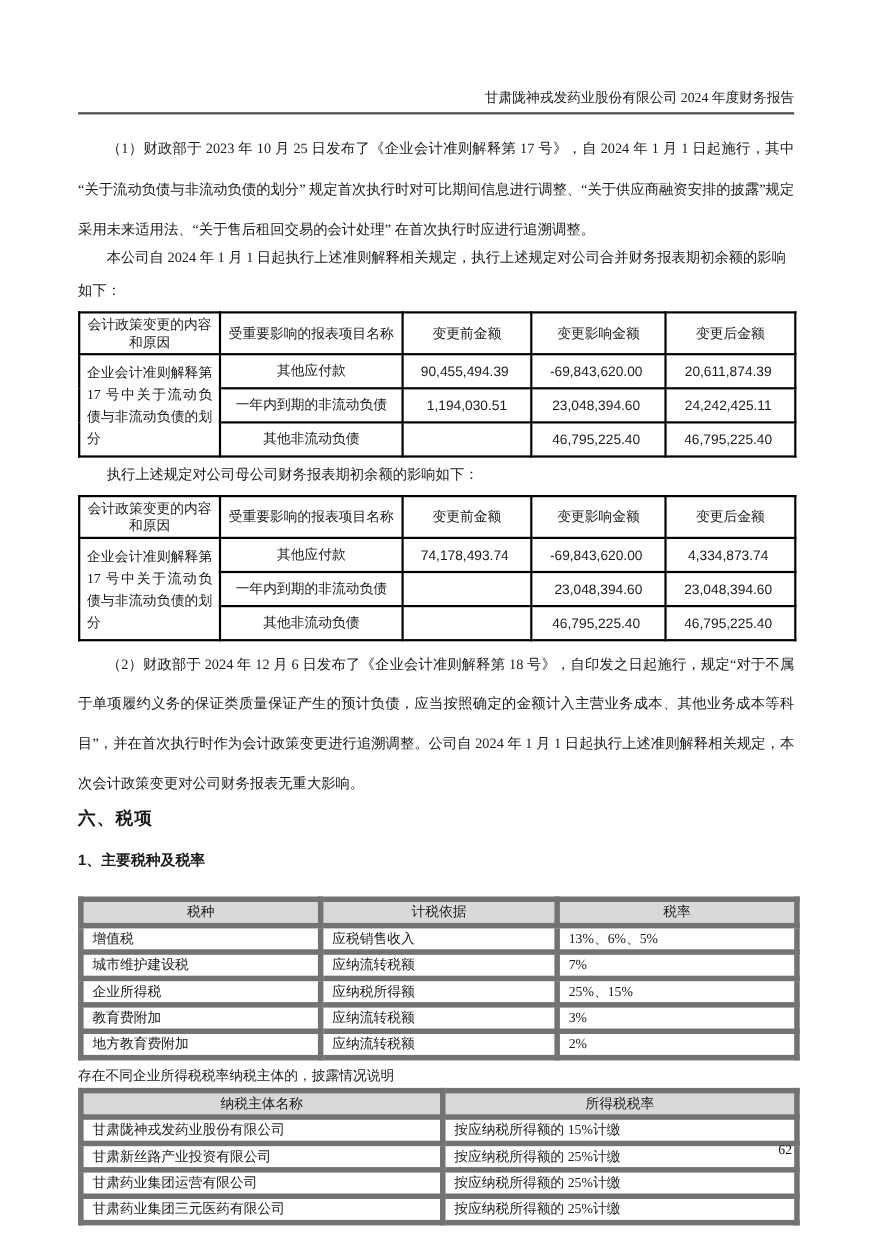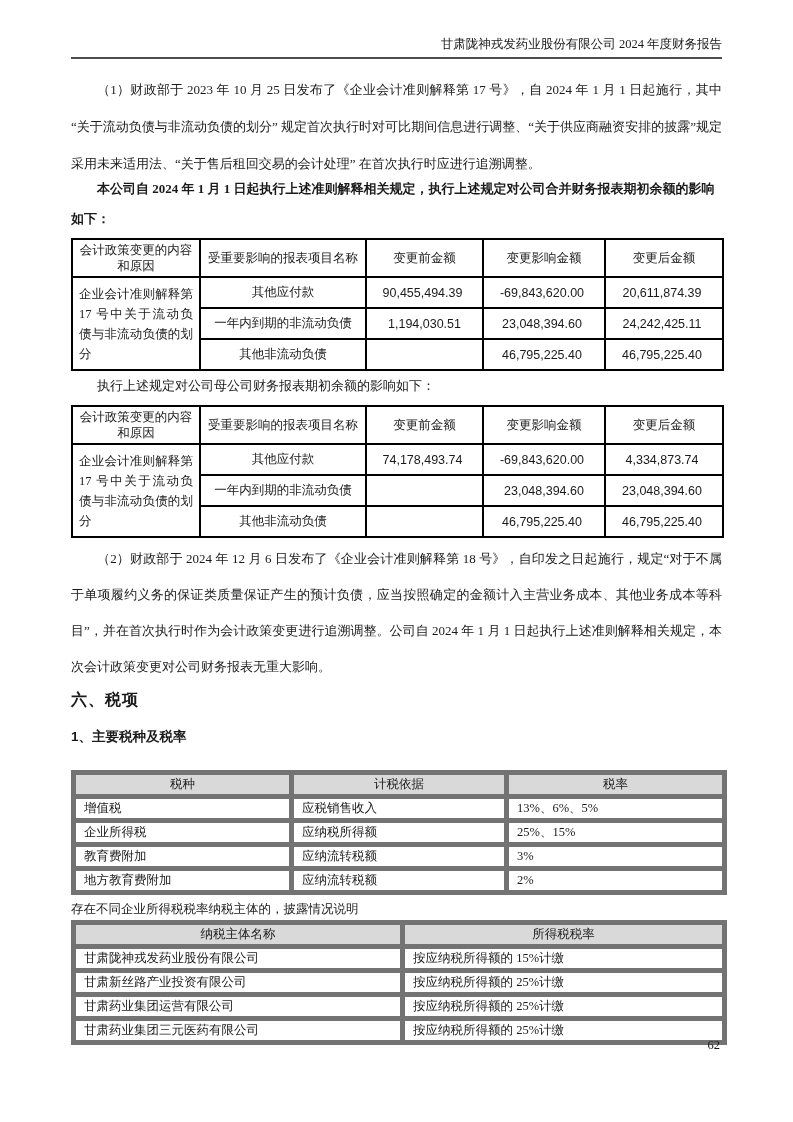--- a/index.html
+++ b/index.html
@@ -3,27 +3,27 @@
 <meta charset="utf-8">
 <style>
   html,body{margin:0;padding:0;background:#8a8a8a;}
   .page{
     width:793px;height:1122px;background:#ffffff;margin:0 auto;
     position:relative;box-sizing:border-box;padding:0 71px;
     font-family:"Liberation Serif","DejaVu Serif",serif;color:#1a1a1a;
     overflow:hidden;
   }
   
-  .doc-header{padding-top:36px;text-align:right;font-size:12.5px;line-height:16px;}
+  .doc-header{padding-top:81px;text-align:right;font-size:12.5px;line-height:16px;}
   .header-rule{border:0;border-top:2.5px solid #4d4d4d;margin:5px 0 0 0;}
   
   .para{font-size:13px;line-height:37px;text-align:justify;text-indent:2em;margin:0;}
   .para-1{margin-top:12px;}
   .para-lead{font-size:13px;line-height:30px;text-indent:2em;margin:0;}
-  .para-lead-1{margin-top:-8px;font-weight:bold;}
+  .para-lead-1{margin-top:-8px;}
   .para-2{margin-top:3px;line-height:36px;}
   
   table{border-collapse:collapse;table-layout:fixed;}
   .acct-table{width:651px;border:2px solid #000;margin-top:4px;}
   .acct-table th,.acct-table td{
     border:2px solid #000;font-weight:normal;font-size:12.5px;
     padding:2px 4px;text-align:center;vertical-align:middle;box-sizing:border-box;
   }
   .acct-table thead th{height:35px;line-height:16px;}
   .acct-table tbody td{height:31px;}
@@ -175,20 +175,25 @@
           <th>税率</th>
         </tr>
       </thead>
       <tbody>
         <tr>
           <td>增值税</td>
           <td>应税销售收入</td>
           <td>13%、6%、5%</td>
         </tr>
         <tr>
+          <td>城市维护建设税</td>
+          <td>应纳流转税额</td>
+          <td>7%</td>
+        </tr>
+        <tr>
           <td>企业所得税</td>
           <td>应纳税所得额</td>
           <td>25%、15%</td>
         </tr>
         <tr>
           <td>教育费附加</td>
           <td>应纳流转税额</td>
           <td>3%</td>
         </tr>
         <tr>

